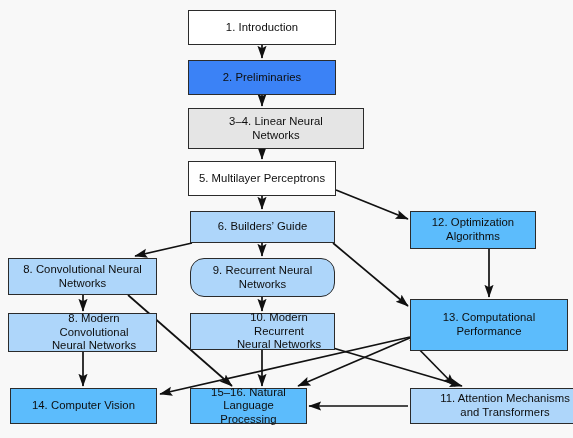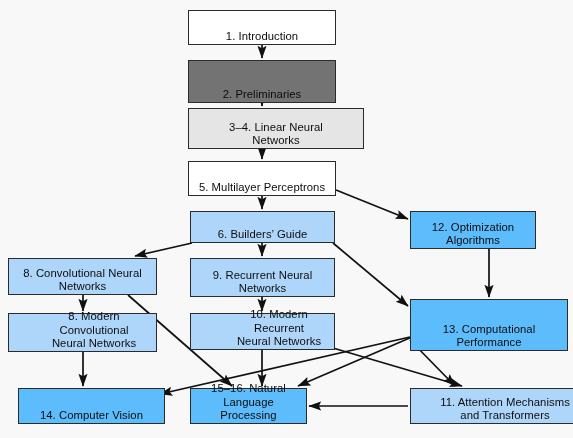--- a/index.html
+++ b/index.html
@@ -26,21 +26,21 @@
     top: 0;
     width: 573px;
     height: 438px;
     pointer-events: none;
   }
   .node {
     position: absolute;
     box-sizing: border-box;
     border: 1.6px solid #2b2b2b;
     display: flex;
-    align-items: flex-end;
+    align-items: center;
     justify-content: center;
     text-align: center;
     font-size: 11.3px;
     line-height: 13.6px;
     color: #0d0d0d;
     letter-spacing: 0.05px;
     padding: 0 3px;
   }
   .node-label {
     display: block;
@@ -76,58 +76,58 @@
         <polyline points="410,337 160,394" fill="none" stroke="#111111" stroke-width="1.7" marker-end="url(#arrowhead)"></polyline>
         <polyline points="412,337 298,386" fill="none" stroke="#111111" stroke-width="1.7" marker-end="url(#arrowhead)"></polyline>
         <polyline points="410,340 455,386" fill="none" stroke="#111111" stroke-width="1.7" marker-end="url(#arrowhead)"></polyline>
         <polyline points="408,406 309,406" fill="none" stroke="#111111" stroke-width="1.7" marker-end="url(#arrowhead)"></polyline>
       </g>
   </svg>
   <div id="nodes-layer">
       <div class="node" style="left: 188px; top: 10px; width: 148px; height: 35px; background: rgb(255, 255, 255); border-color: rgb(43, 43, 43);">
         <span class="node-label">1. Introduction</span>
       </div>
-      <div class="node" style="left: 188px; top: 60px; width: 148px; height: 43px; background: #737373; border-color: rgb(43, 43, 43);">
+      <div class="node" style="left: 188px; top: 60px; width: 148px; height: 35px; background: #3b82f6; border-color: rgb(43, 43, 43);">
         <span class="node-label">2. Preliminaries</span>
       </div>
       <div class="node" style="left: 188px; top: 108px; width: 176px; height: 41px; background: #e5e5e5; border-color: rgb(43, 43, 43);">
         <span class="node-label">3–4. Linear Neural
 Networks</span>
       </div>
       <div class="node" style="left: 188px; top: 161px; width: 148px; height: 35px; background: rgb(255, 255, 255); border-color: rgb(43, 43, 43);">
         <span class="node-label">5. Multilayer Perceptrons</span>
       </div>
       <div class="node" style="left: 190px; top: 211px; width: 145px; height: 32px; background: rgb(174, 214, 250); border-color: rgb(43, 43, 43);">
         <span class="node-label">6. Builders’ Guide</span>
       </div>
       <div class="node" style="left: 410px; top: 211px; width: 126px; height: 38px; background: rgb(92, 188, 252); border-color: rgb(43, 43, 43);">
         <span class="node-label">12. Optimization
 Algorithms</span>
       </div>
       <div class="node" style="left: 8px; top: 258px; width: 149px; height: 37px; background: rgb(174, 214, 250); border-color: rgb(43, 43, 43);">
         <span class="node-label">8. Convolutional Neural
 Networks</span>
       </div>
-      <div class="node" style="left: 190px; top: 258px; width: 145px; height: 39px; background: rgb(174, 214, 250); border-color: rgb(43, 43, 43);">
+      <div class="node" style="left: 190px; top: 258px; width: 145px; height: 39px; background: rgb(174, 214, 250); border-color: rgb(43, 43, 43); border-radius: 14px;">
         <span class="node-label">9. Recurrent Neural
 Networks</span>
       </div>
       <div class="node" style="left: 410px; top: 299px; width: 158px; height: 52px; background: rgb(92, 188, 252); border-color: rgb(43, 43, 43);">
         <span class="node-label">13. Computational
 Performance</span>
       </div>
       <div class="node" style="left: 8px; top: 313px; width: 149px; height: 39px; background: rgb(174, 214, 250); border-color: rgb(43, 43, 43); padding-left: 26px;">
         <span class="node-label">8. Modern Convolutional
 Neural Networks</span>
       </div>
       <div class="node" style="left: 190px; top: 313px; width: 145px; height: 37px; background: rgb(174, 214, 250); border-color: rgb(43, 43, 43); padding-left: 36px;">
         <span class="node-label">10. Modern Recurrent
 Neural Networks</span>
       </div>
-      <div class="node" style="left: 10px; top: 388px; width: 147px; height: 36px; background: rgb(92, 188, 252); border-color: rgb(43, 43, 43); margin-left: 8px;">
+      <div class="node" style="left: 10px; top: 388px; width: 147px; height: 36px; background: rgb(92, 188, 252); border-color: rgb(43, 43, 43);">
         <span class="node-label">14. Computer Vision</span>
       </div>
       <div class="node" style="left: 190px; top: 388px; width: 117px; height: 36px; background: rgb(92, 188, 252); border-color: rgb(43, 43, 43);">
         <span class="node-label">15–16. Natural Language
 Processing</span>
       </div>
       <div class="node" style="left: 410px; top: 388px; width: 190px; height: 36px; background: rgb(174, 214, 250); border-color: rgb(43, 43, 43);">
         <span class="node-label">11. Attention Mechanisms
 and Transformers</span>
       </div>

